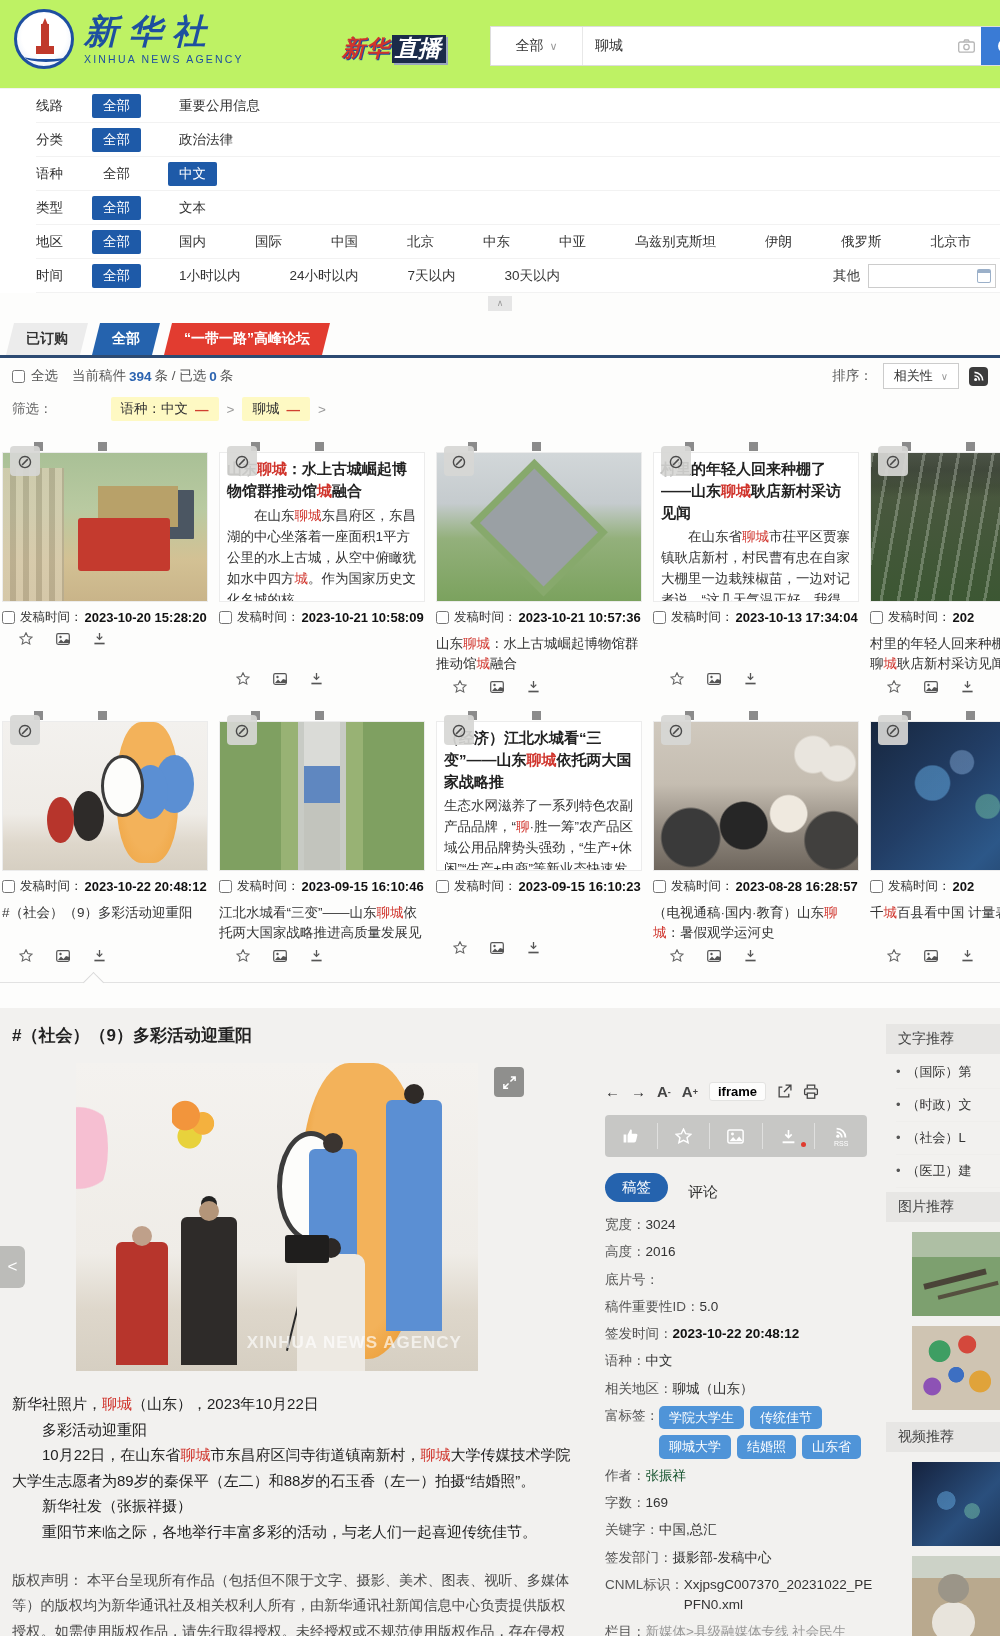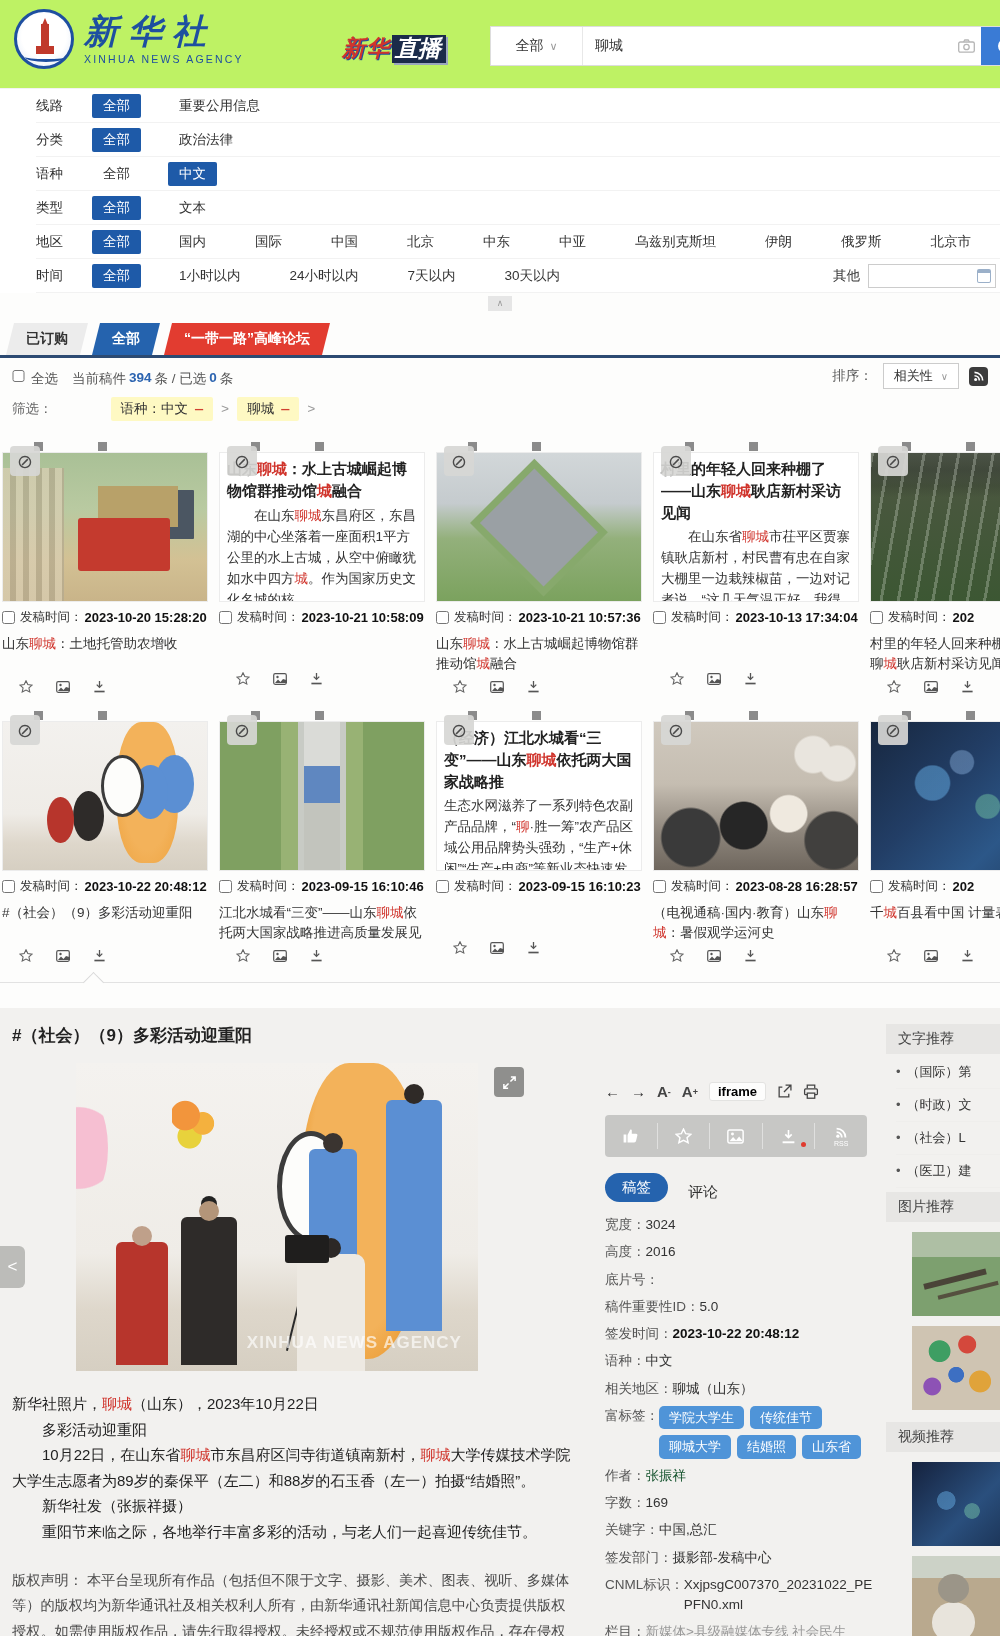--- a/index.html
+++ b/index.html
@@ -55,30 +55,30 @@
   
   .tabs { margin-top:13px; padding-left:10px; border-bottom:3px solid #2c4a72; height:34px;
     display:flex; align-items:flex-end; gap:12px; }
   .tab { transform:skewX(-14deg); padding:7px 16px; font-size:14px; font-weight:bold; cursor:pointer; }
   .tab > span { display:inline-block; transform:skewX(14deg); }
   .tab.gray { background:#ececec; color:#333; }
   .tab.blue { background:#2563ae; color:#fff; }
   .tab.red  { background:#e23c30; color:#fff; }
 
   
-  .resbar { display:flex; height:36px; padding:12px 12px; font-size:13.5px; color:#555; background:#fdfdfc;}
+  .resbar { display:flex; align-items:center; height:36px; padding:2px 12px; font-size:13.5px; color:#555; background:#fdfdfc;}
   .resbar input { margin-right:6px; }
   .resbar .num { color:#2c64b0; font-weight:bold; margin:0 3px; }
   .resbar .right { margin-left:auto; display:flex; align-items:center; gap:10px; }
   .sortbox { border:1px solid #ccc; background:#fff; padding:3px 10px; font-size:13px; color:#333;
     display:flex; gap:8px; align-items:center; cursor:pointer; }
   .sortbox .chev{ color:#999; font-size:10px; }
   .rss-dark { width:19px; height:19px; background:#3c3c3c; border-radius:4px; display:flex;
     align-items:center; justify-content:center; cursor:pointer; }
-  .chipsrow { display:flex; align-items:center; height:30px; padding:0 12px; font-size:13.5px; color:#666;font-family:Liberation Mono, monospace; }
+  .chipsrow { display:flex; align-items:center; height:30px; padding:0 12px; font-size:13.5px; color:#666; }
   .chipsrow .chips { margin-left:58px; display:flex; align-items:center; }
   .chip { background:#fef9c3; padding:3px 10px; border-radius:2px; color:#333; display:flex; align-items:center; }
   .chip .x { color:#d04030; font-weight:bold; margin-left:7px; cursor:pointer; }
   .chip-gt { color:#999; margin:0 8px; }
 
   
   .cards-row { display:flex; gap:11px; width:1000px; overflow:hidden; padding-left:2px; margin-top:16px; }
   .card { width:206px; flex:none; position:relative; padding-top:12px; }
   .pin { position:absolute; top:2px; width:9px; height:9px; background:#8b8b8b; }
   .pin.p1 { left:32px; } .pin.p2 { left:96px; }
@@ -383,21 +383,20 @@
     <div class="card">
       <span class="pin p1"></span>
       <span class="pin p2"></span>
       <div class="badge">⊘</div>
       <div class="tile img-farm"></div>
       <div class="d-row">
         <input type="checkbox" style="">
         <span>发稿时间：</span>
         <span class="d-date">2023-10-20 15:28:20</span>
       </div>
-      <div class="cap"><span>山东</span><span class="hl">聊城</span><span>：土地托管助农增收</span></div>
       <div class="acts">
         <span>
           <svg width="14" height="13" viewBox="0 0 14 13">
             <path d="M7 .8l1.8 3.8 4.2.5-3.1 2.8.9 4.1L7 10l-3.8 2 .9-4.1L1 5.1l4.2-.5z" fill="none" stroke="#666" stroke-width="1.1"></path>
           </svg>
         </span>
         <span>
           <svg width="14" height="12" viewBox="0 0 14 12">
             <rect x="0.7" y="0.7" width="12.6" height="10.6" rx="1.5" fill="none" stroke="#555" stroke-width="1.2"></rect>
             <circle cx="4.5" cy="4" r="1.2" fill="#555"></circle>

